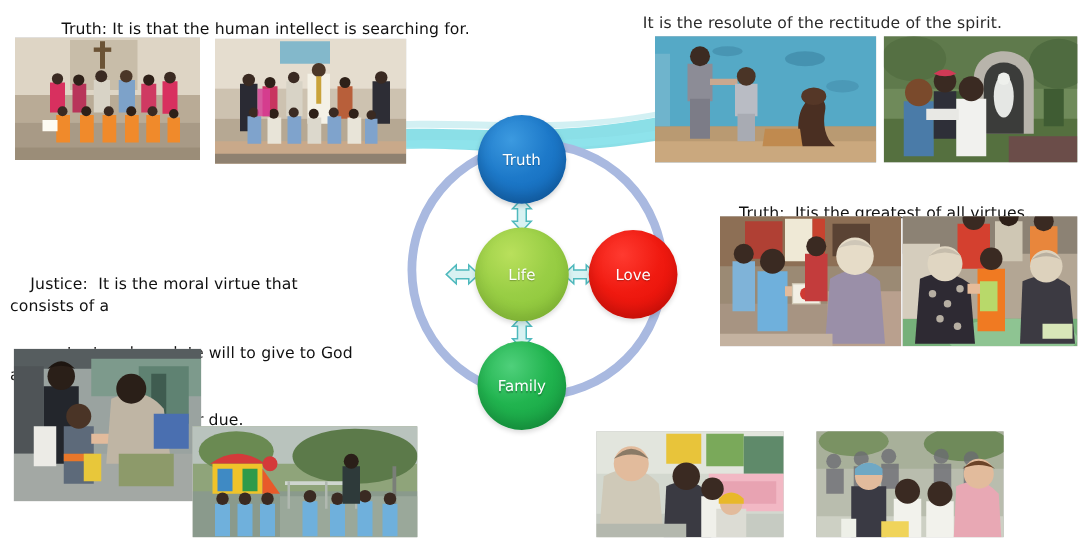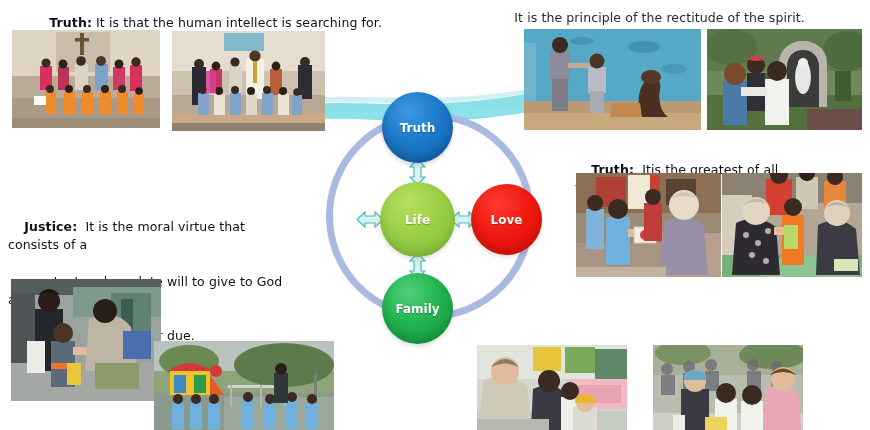--- a/index.html
+++ b/index.html
@@ -14,21 +14,21 @@
   
   .caption{
     position:absolute;
     font-family:"DejaVu Sans", sans-serif;
     font-size:12.5px;
     color:#111;
     line-height:1.45;
     white-space:pre-wrap;
     letter-spacing:.1px;
   }
-  .caption b{font-weight:bold;}
+  .caption b{font-weight:normal;}
   .cap-truth{left:33px;top:-4px;width:420px;}
   .cap-love{left:575px;top:143px;width:250px;}
   .cap-family{left:532px;top:315px;width:260px;}
   .cap-justice{left:8px;top:200px;width:278px;}
   .cap-cut{left:498px;top:-9px;width:370px;color:#2b2b2b;}
 
   .misspell{
     text-decoration:underline wavy #e04a3f;
     text-decoration-thickness:1px;
     text-underline-offset:2px;
@@ -38,21 +38,21 @@
   .diagram{position:absolute;left:277px;top:57px;width:305px;height:283px;}
   .wave{position:absolute;left:0;top:0;width:305px;height:95px;overflow:hidden;}
   .ring{
     position:absolute;left:49px;top:55px;width:208px;height:208px;
     border:7px solid #a9b9e0;border-radius:50%;box-sizing:border-box;
   }
 
   .node{
     position:absolute;border-radius:50%;
     display:flex;align-items:center;justify-content:center;
-    color:#fff;font-weight:bold;font-size:12px;
+    color:#fff;font-weight:normal;font-size:12px;
     font-family:"DejaVu Sans", sans-serif;
     text-shadow:0 1px 1px rgba(0,0,0,.28);
     box-sizing:border-box;
   }
   .n-truth{
     left:105px;top:35px;width:71px;height:71px;
     background:radial-gradient(circle at 38% 28%, #3c9ae0 0%, #1d79c9 45%, #0f63b4 100%);
     box-shadow:inset 0 -6px 10px rgba(0,0,0,.18), 0 2px 4px rgba(0,0,0,.18);
   }
   .n-life{
@@ -85,21 +85,21 @@
   
   .photo{position:absolute;overflow:hidden;background:#ccc;}
   .photo svg{display:block;width:100%;height:100%;}
 </style>
 </head>
 <body>
 
 <div class="slide">
 
   <div class="caption cap-cut">
-    <span>It is the principle of the rectitude of the spirit.</span>
+    <span>It is the resolute of the rectitude of the spirit.</span>
   </div>
 
   <div class="caption cap-truth">
     <b>Truth:</b><span> It is that the human intellect is searching for.</span>
   </div>
 
   <div class="caption cap-love">
     <b>Truth:</b><span>  Itis the greatest of all virtues.</span>
   </div>
 

